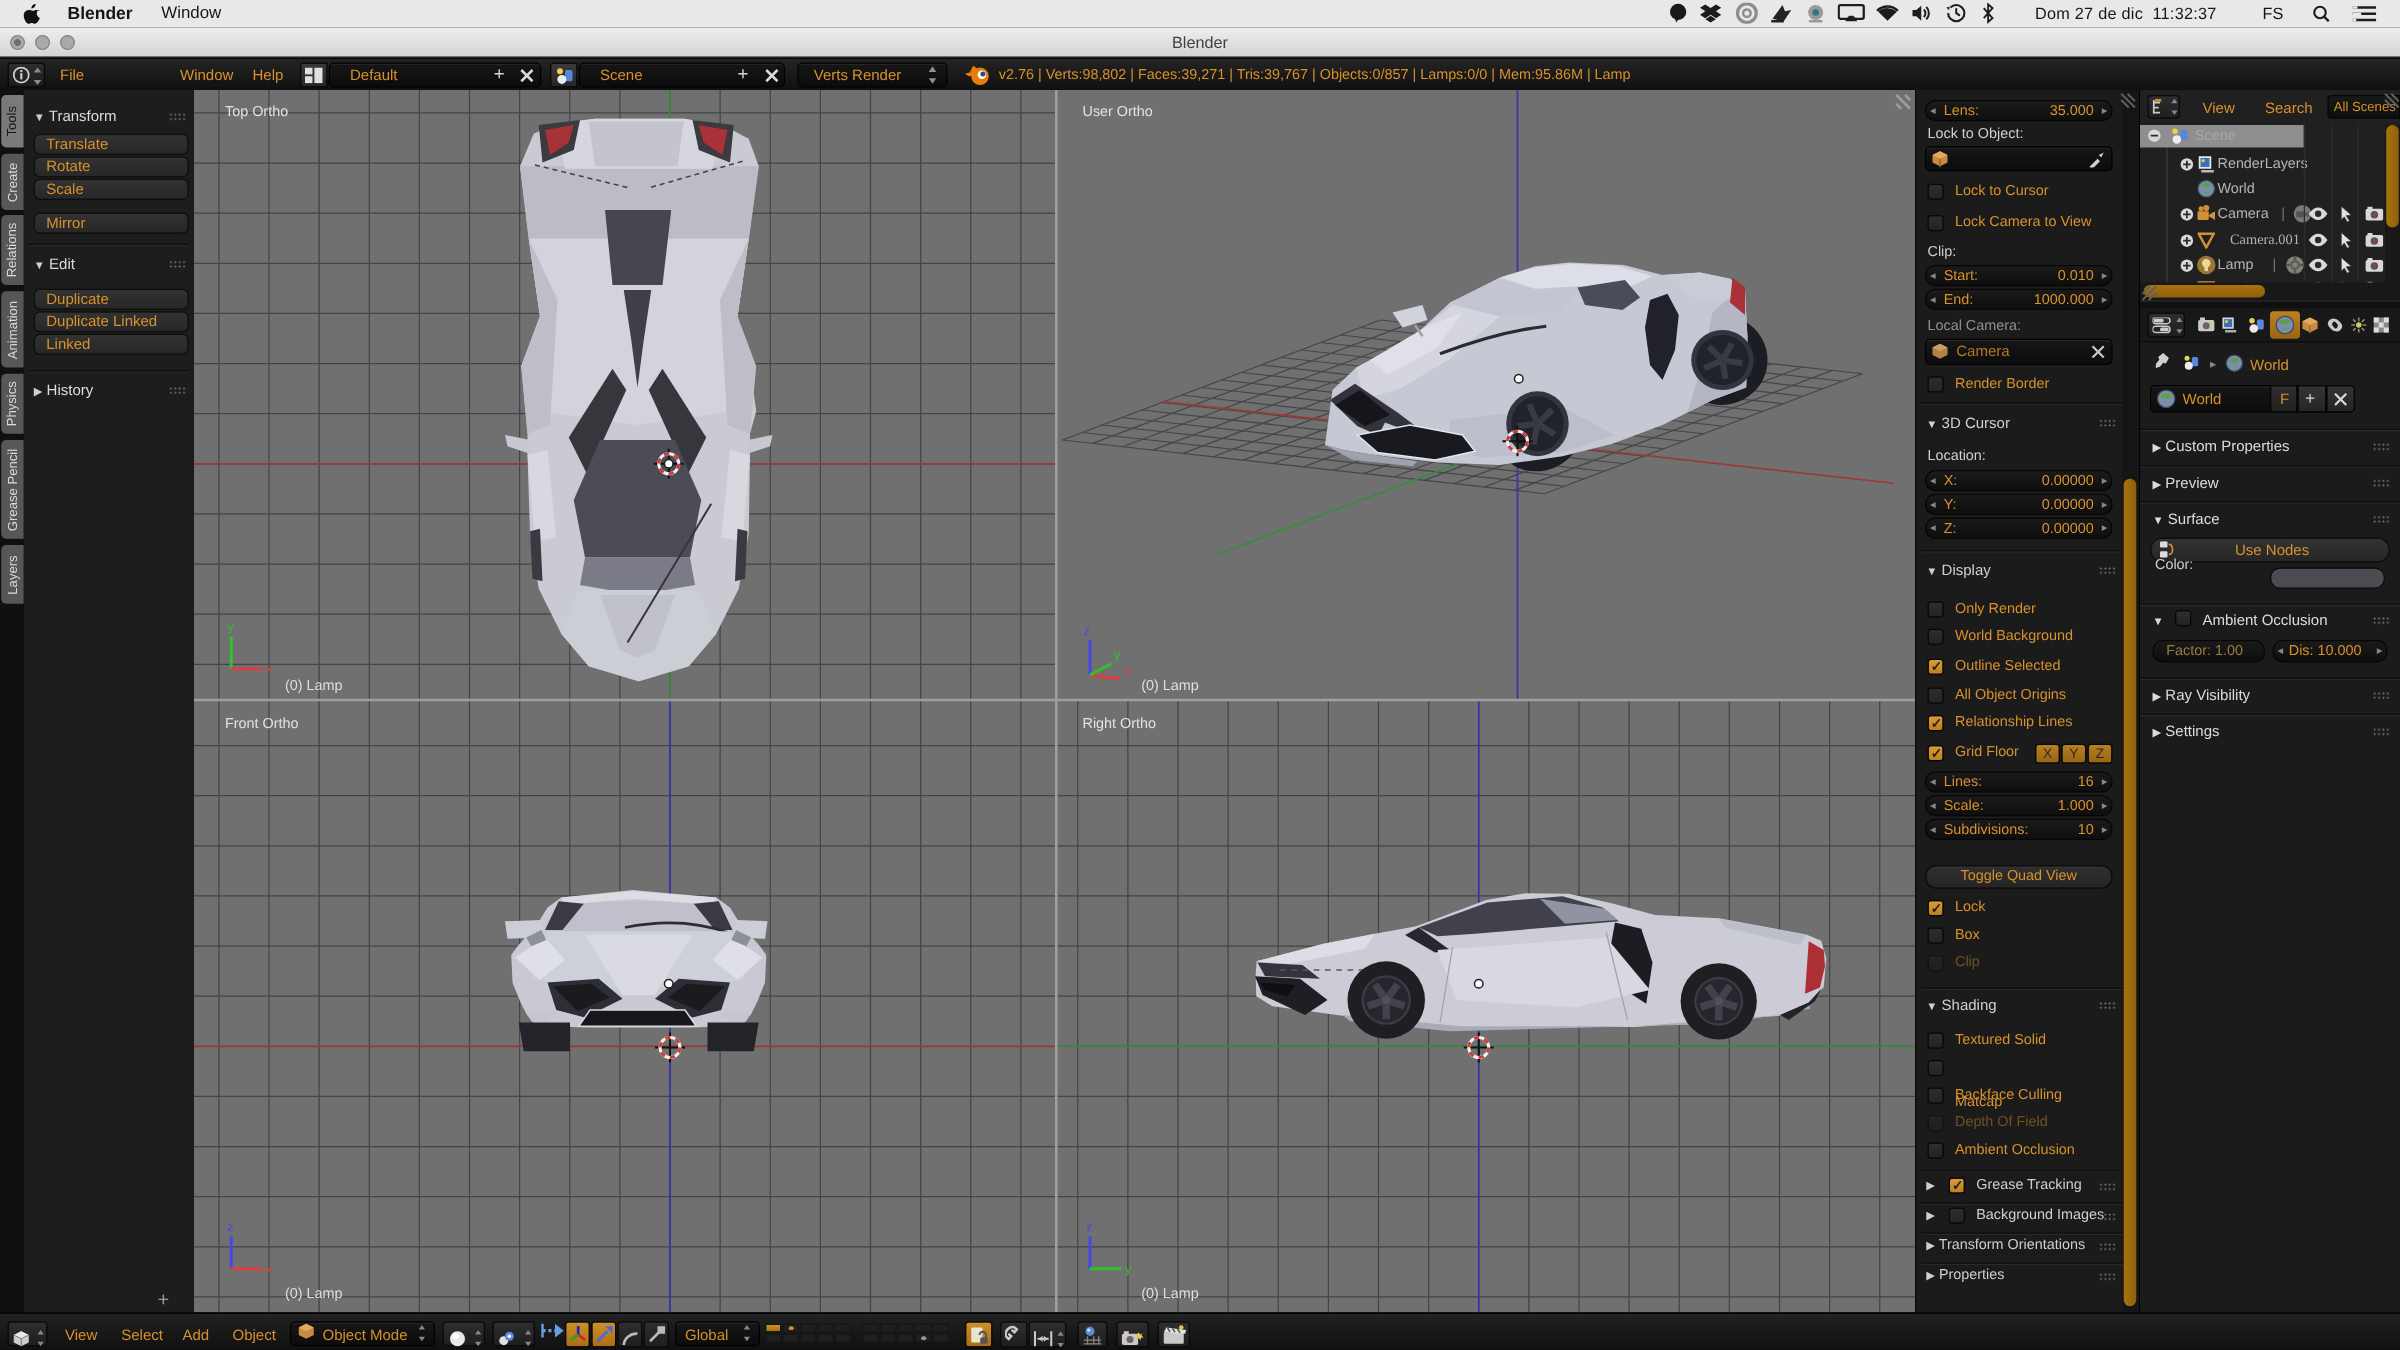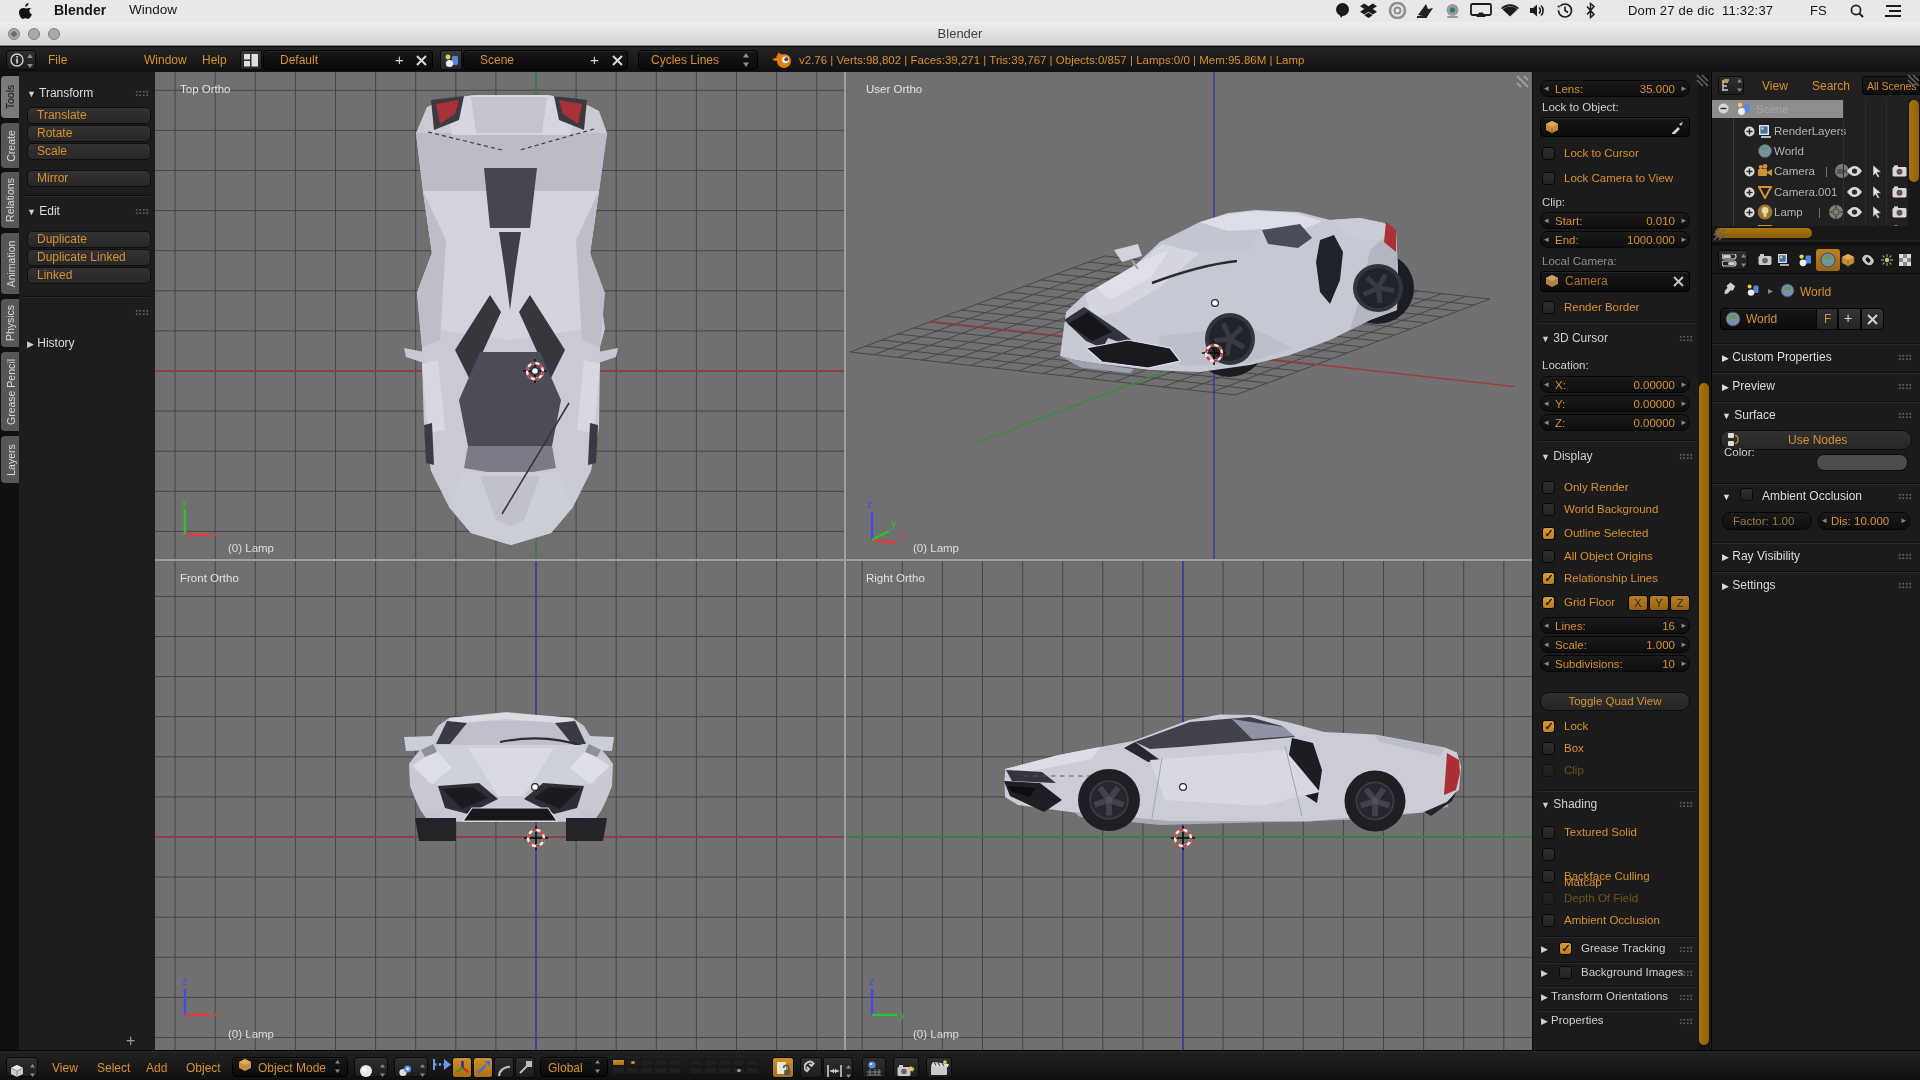--- a/index.html
+++ b/index.html
@@ -174,21 +174,21 @@
           <circle cx="5.5" cy="10.5" r="3.6" fill="#ededed"></circle>
         </svg>
       </div>
       <div class="field" style="left:463px;top:3px;width:165px;height:20px;"></div>
       <div class="ftxt" style="left:480px;top:6px;">Scene</div>
       <div class="wtxt" style="left:590px;top:4px;font-size:15px;">+</div>
       <svg class="abs" style="left:612px;top:8px" width="11" height="11" viewBox="0 0 11 11">
         <path d="M1 1l9 9M10 1l-9 9" stroke="#d8d8d8" stroke-width="2"></path>
       </svg>
       <div class="field" style="left:638px;top:3px;width:120px;height:20px;"></div>
-      <div class="ftxt" style="left:651px;top:6px;">Cycles Lines</div>
+      <div class="ftxt" style="left:651px;top:6px;">Verts Render</div>
       <svg class="abs" style="left:742px;top:6px" width="8" height="14" viewBox="0 0 8 14">
         <path d="M4 0l3 4.5H1z" fill="#909090"></path>
         <path d="M4 14l3-4.5H1z" fill="#909090"></path>
       </svg>
       <svg class="abs" style="left:770px;top:3px" width="24" height="20" viewBox="0 0 24 20">
         <path d="M8.5 2.5L15 7l-9 .5z" fill="#e87d0d"></path>
         <circle cx="14" cy="11" r="7" fill="#e87d0d"></circle>
         <circle cx="15.5" cy="9.8" r="3.4" fill="#fff"></circle>
         <circle cx="16.3" cy="9.2" r="2" fill="#2a4a7a"></circle>
         <path d="M2 9l7-2 2 3-6 1z" fill="#e87d0d"></path>
@@ -225,21 +225,21 @@
       <div class="tbtn" style="top:53px;">Rotate</div>
       <div class="tbtn" style="top:71px;">Scale</div>
       <div class="tbtn" style="top:98px;">Mirror</div>
       <div class="sep" style="top:123px;"></div>
       <div class="phead" style="left:8px;top:132px;"><span style="font-size:9px;color:#cfcfcf;">▼</span> Edit</div>
       <div class="dots" style="right:6px;top:136px;"></div>
       <div class="tbtn" style="top:159px;">Duplicate</div>
       <div class="tbtn" style="top:177px;">Duplicate Linked</div>
       <div class="tbtn" style="top:195px;">Linked</div>
       <div class="sep" style="top:224px;"></div>
-      <div class="phead" style="left:8px;top:233px;margin-top:31px;"><span style="font-size:9px;color:#cfcfcf;">▶</span> History</div>
+      <div class="phead" style="left:8px;top:233px;"><span style="font-size:9px;color:#cfcfcf;">▶</span> History</div>
       <div class="dots" style="right:6px;top:237px;"></div>
       <div class="abs" style="left:107px;top:960px;color:#9a9a9a;font-size:16px;">+</div>
     </div>
     <svg class="abs" style="left:155px;top:72px" width="1377" height="978" viewBox="0 0 1377 978">
       <rect width="1377" height="978" fill="#707070"></rect>
       <clipPath id="qTL">
         <rect x="0" y="0" width="690" height="488"></rect>
       </clipPath>
       <clipPath id="qTR">
         <rect x="690" y="0" width="687" height="488"></rect>
@@ -810,21 +810,21 @@
         <rect x="3" y="6" width="6" height="5" rx="1" fill="#555"></rect>
         <path d="M9 8l4-2v5l-4-2z" fill="#555"></path>
       </svg>
       <svg class="abs" style="left:32px;top:115px" width="11" height="11" viewBox="0 0 11 11">
         <circle cx="5.5" cy="5.5" r="5" fill="#d8d8d8"></circle>
         <path d="M2.5 5.5h6M5.5 2.5v6" stroke="#2a2a2a" stroke-width="1.4"></path>
       </svg>
       <svg class="abs" style="left:46px;top:113px" width="14" height="14" viewBox="0 0 14 14">
         <path d="M7 13L1 2h12z" fill="none" stroke="#d09136" stroke-width="2"></path>
       </svg>
-      <div class="otext" style="left:62px;top:114px;color:#b4b4b4;">Camera.001</div>
+      <div class="otext" style="left:72px;top:114px;color:#b4b4b4;font-family:Liberation Serif, serif;">Camera.001</div>
       <svg class="abs" style="left:32px;top:135px" width="11" height="11" viewBox="0 0 11 11">
         <circle cx="5.5" cy="5.5" r="5" fill="#d8d8d8"></circle>
         <path d="M2.5 5.5h6M5.5 2.5v6" stroke="#2a2a2a" stroke-width="1.4"></path>
       </svg>
       <svg class="abs" style="left:45px;top:132px" width="16" height="16" viewBox="0 0 16 16">
         <circle cx="8" cy="8" r="7.4" fill="#9a7634"></circle>
         <circle cx="8" cy="6.5" r="3.4" fill="#ead79a"></circle>
         <rect x="6.6" y="9.5" width="2.8" height="3.4" fill="#ead79a"></rect>
       </svg>
       <div class="otext" style="left:62px;top:134px;color:#b4b4b4;">Lamp</div>

